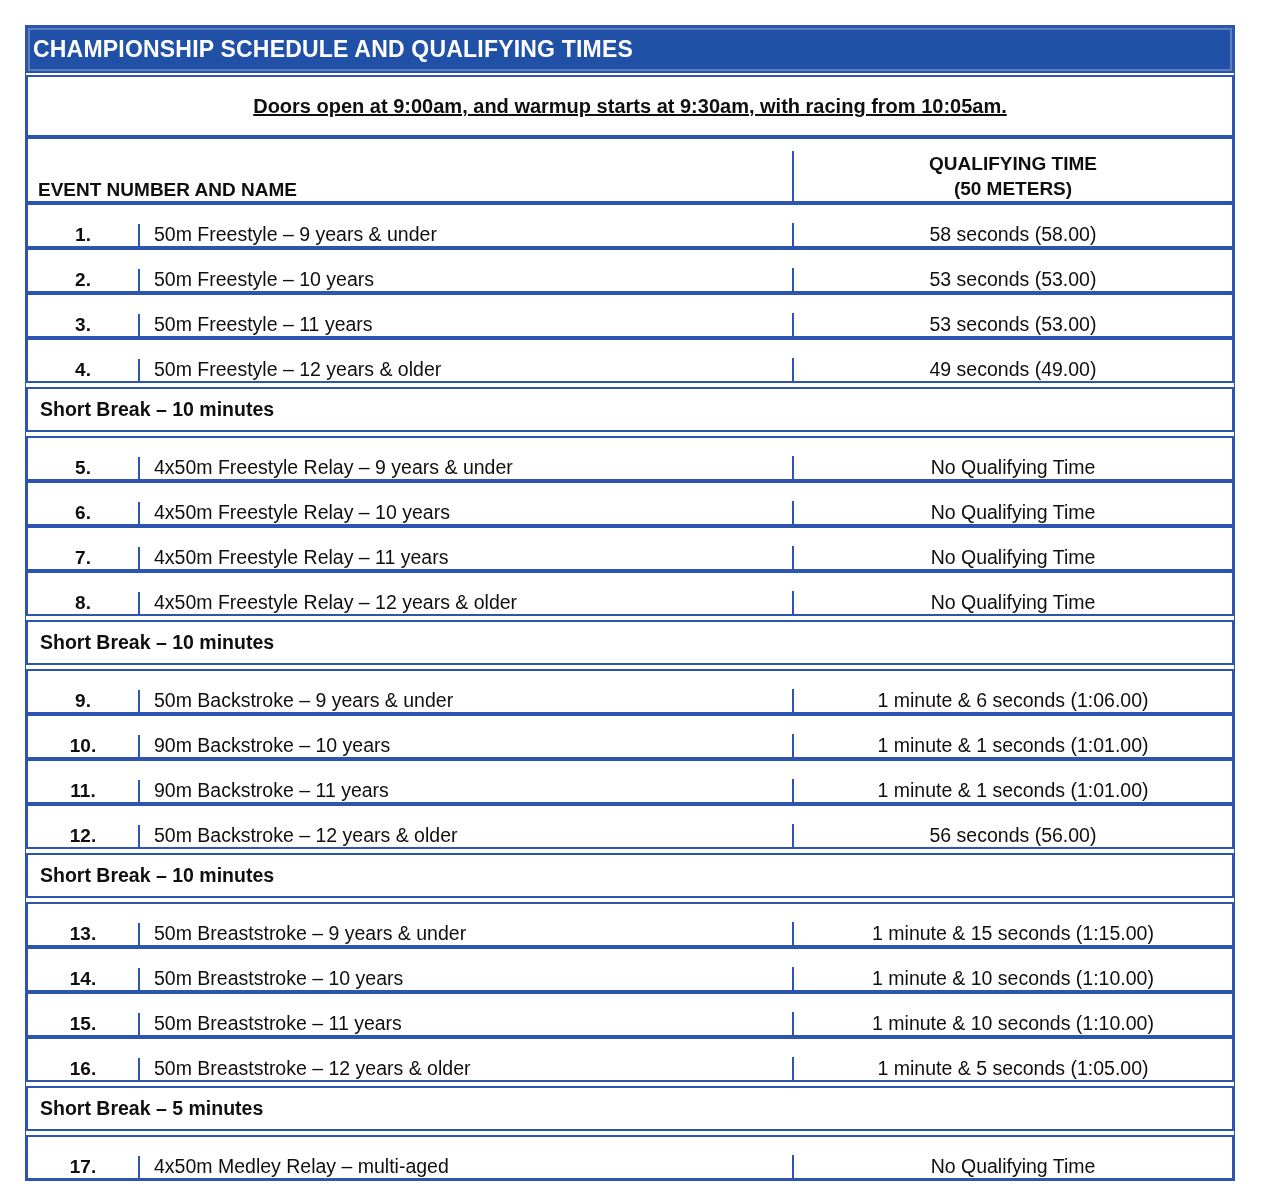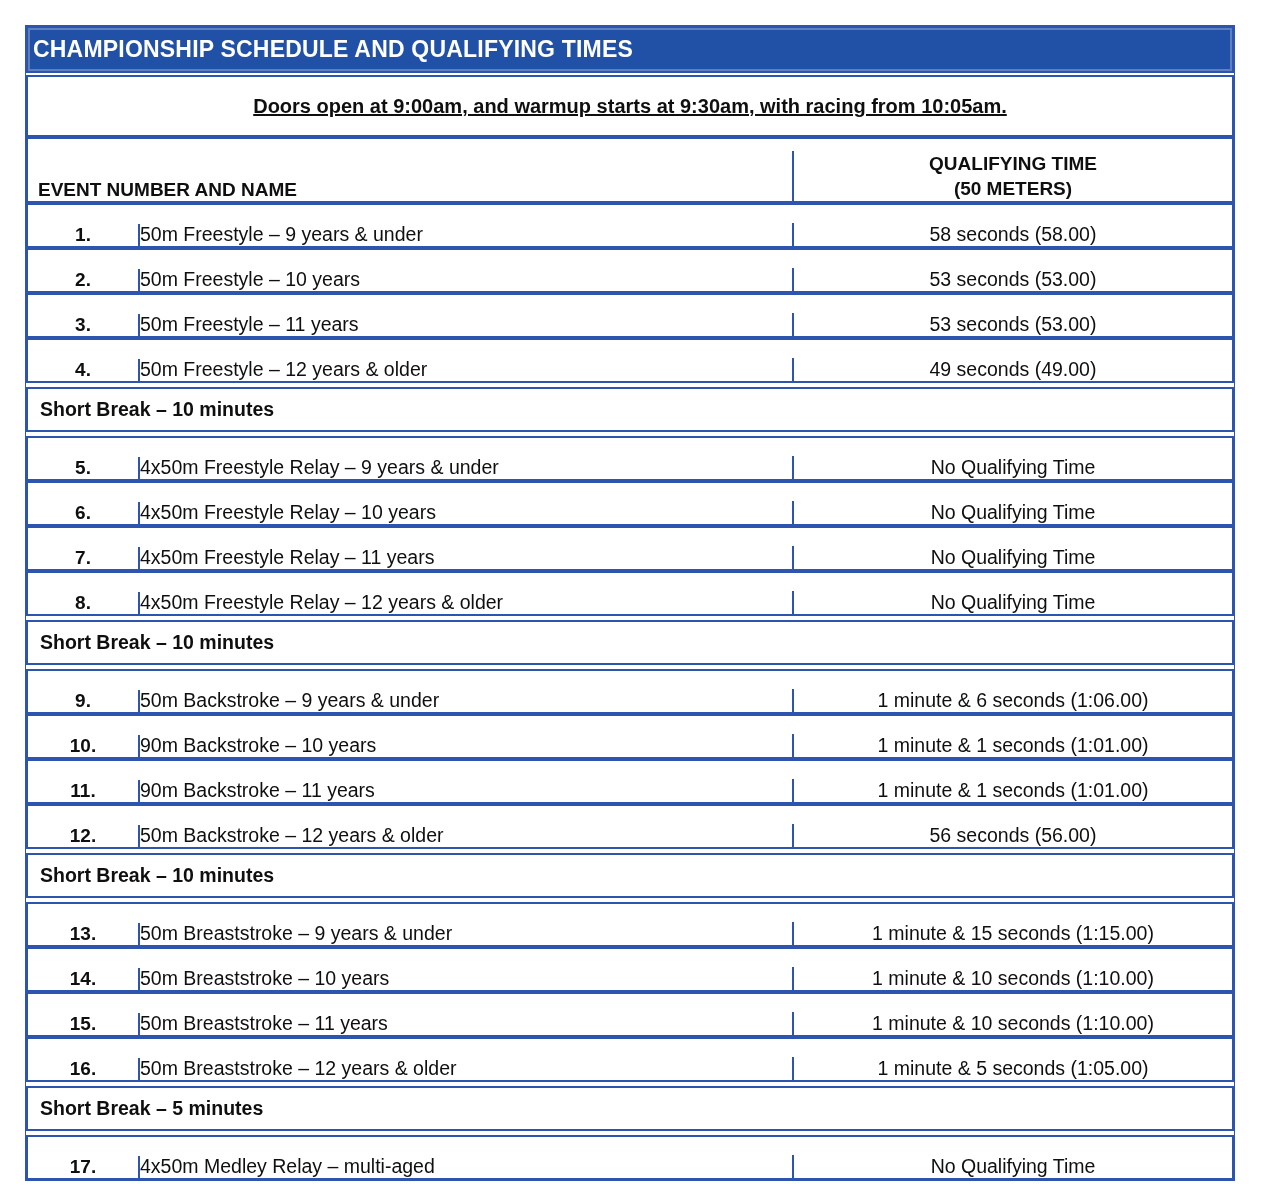--- a/index.html
+++ b/index.html
@@ -19,21 +19,21 @@
     font-weight:bold;font-size:20px;text-decoration:underline;}
   .colhead{height:62px;}
   .colhead .left{flex:1;display:flex;align-items:center;padding-left:10px;
     font-weight:bold;font-size:19px;}
   .colhead .right{width:438px;border-left:2px solid var(--bd);
     display:flex;flex-direction:column;justify-content:center;align-items:center;
     font-weight:bold;font-size:19px;line-height:1.32;}
   .trow{height:41px;}
   .trow .num{width:110px;display:flex;align-items:center;justify-content:center;
     font-weight:bold;font-size:19px;border-right:2px solid var(--bd);}
-  .trow .name{flex:1;display:flex;align-items:center;
+  .trow .name{flex:1;display:flex;align-items:center;padding-left:14px;
     font-size:19.5px;}
   .trow .time{width:438px;border-left:2px solid var(--bd);
     display:flex;align-items:center;justify-content:center;font-size:19.5px;}
   .breakrow{height:41px;align-items:center;padding-left:12px;
     font-weight:bold;font-size:19.5px;}
   .gap{margin-top:4px;}
 </style>
 </head>
 <body style="color: rgb(15, 15, 15);">
 

